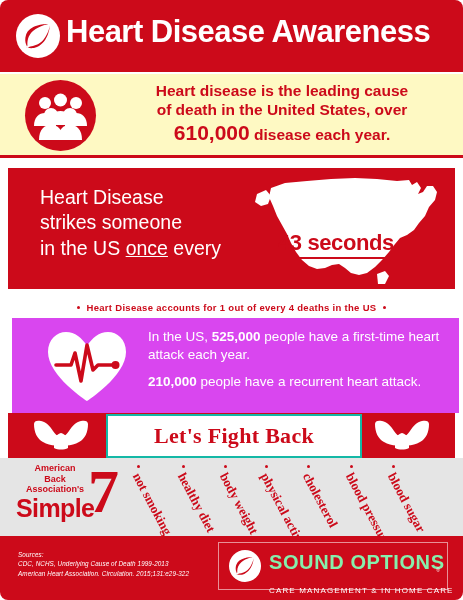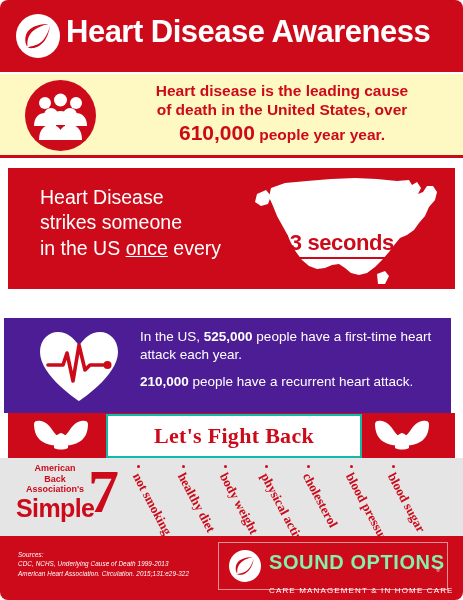--- a/index.html
+++ b/index.html
@@ -155,23 +155,23 @@
   .oneinfour-dot {
     width: 3px; height: 3px;
     border-radius: 50%;
     background: #cc0a1a;
     display: inline-block;
   }
 
   
   .block-heart {
     position: absolute;
-    left: 4px; top: 318px;
+    left: 12px; top: 318px;
     width: 447px; height: 95px;
-    background: #4c1d95;
+    background: #d946ef;
   }
   .heart-icon {
     position: absolute;
     left: 32px; top: 11px;
     width: 86px; height: 74px;
   }
   .heart-text {
     position: absolute;
     left: 136px; top: 10px;
     width: 300px;
@@ -350,21 +350,21 @@
           <circle cx="26" cy="35" r="7"></circle>
             <path d="M14 60 C14 49 19.5 45 26 45 C32.5 45 38 49 38 60 Z"></path>
           <circle cx="45" cy="35" r="7"></circle>
             <path d="M33 60 C33 49 38.5 45 45 45 C51.5 45 57 49 57 60 Z"></path>
         </g>
       </svg>
     </div>
     <div class="stat1-text">
       <span>Heart disease is the leading cause</span><br>
       <span>of death in the United States, over</span><br>
-      <span class="stat1-big">610,000</span><span> people year year.</span>
+      <span class="stat1-big">610,000</span><span> disease each year.</span>
     </div>
   </div>
   <div class="band-stat1-rule"></div>
 
   <div class="block-seconds">
     <svg class="us-map" viewBox="0 0 210 132">
       <path fill="#ffffff" d="M22 16 L36 11 L58 9 L82 7 L106 6 L128 7 L148 9 L160 8 L163 13 L168 10 L172 16 L169 22
         L174 20 L178 14 L184 14 L188 20 L186 28 L180 35 L176 44 L170 51 L165 58 L158 63 L151 66 L146 72
         L140 80 L133 88 L126 95 L118 101 L110 103 L102 101 L96 96 L90 92 L83 93 L76 96 L68 97 L60 94
         L53 88 L47 80 L42 71 L38 62 L33 53 L28 44 L24 34 L20 25 Z"></path>
@@ -372,20 +372,27 @@
       <path fill="#ffffff" d="M128 102 L136 99 L140 104 L136 112 L129 112 Z"></path>
     </svg>
     <div class="seconds-text">
       <span>Heart Disease</span><br>
       <span>strikes someone</span><br>
       <span>in the US </span><span class="u">once</span><span> every</span>
     </div>
   </div>
   <div class="seconds-number">43 seconds.</div>
 
+  <div class="band-oneinfour">
+    <div class="oneinfour-inner">
+      <span class="oneinfour-dot"></span>
+      <span>Heart  Disease  accounts  for  1  out  of  every  4  deaths  in  the  US</span>
+      <span class="oneinfour-dot"></span>
+    </div>
+  </div>
 
   <div class="block-heart">
     <svg class="heart-icon" viewBox="0 0 86 74">
       <path fill="#ffffff" d="M43 72 C43 72 4 47 4 23 C4 10 13 3 22 3 C31 3 38 9 43 17 C48 9 55 3 64 3 C73 3 82 10 82 23 C82 47 43 72 43 72 Z"></path>
       <path fill="none" stroke="#cc0a1a" stroke-width="3.6" stroke-linecap="round" stroke-linejoin="round" d="M12 36 L27 36 L31 24 L37 52 L43 16 L49 41 L54 36 L70 36"></path>
       <circle cx="71.5" cy="36" r="4" fill="#cc0a1a"></circle>
     </svg>
     <div class="heart-text">
       <div>
         <span>In the US, </span><b>525,000</b><span> people have a first-time heart attack each year.</span>

